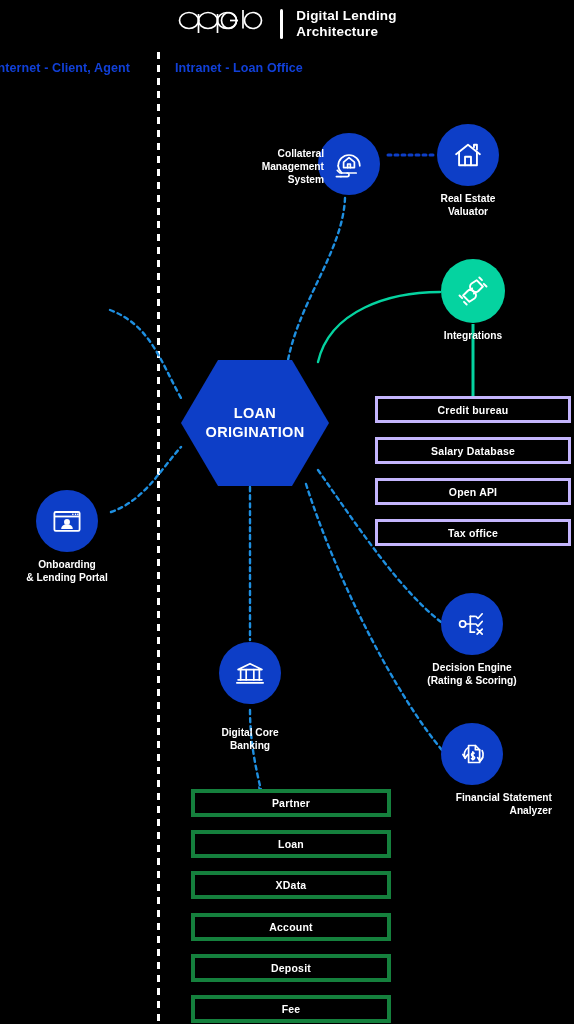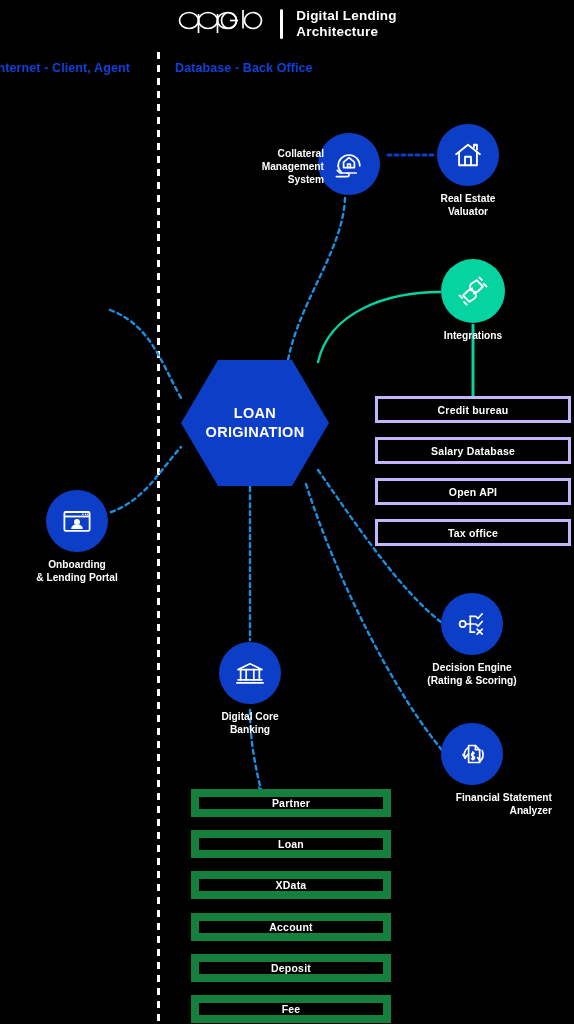--- a/index.html
+++ b/index.html
@@ -44,21 +44,21 @@
        clip-path:polygon(25% 0%,75% 0%,100% 50%,75% 100%,25% 100%,0% 50%);
        display:flex;align-items:center;justify-content:center;}
   .hex-text{color:#fff;font-weight:bold;font-size:14.5px;text-align:center;
             line-height:1.3;letter-spacing:.3px;white-space:pre-line;}
 
   
   .box{position:absolute;box-sizing:border-box;display:flex;align-items:center;
        justify-content:center;color:#fff;font-size:10.5px;font-weight:bold;
        background:#000;letter-spacing:.2px;}
   .box.green-box{border:3px solid #c4b5fd;}
-  .box.blue-box{border:8px solid #15803d;}
+  .box.blue-box{border:4px solid #15803d;}
 </style>
 </head>
 <body>
 
 <div id="stage">
 
   <div class="header">
     <div class="logo-wrap">
       <div class="logo-mark">
         <svg width="90" height="34" viewBox="0 0 90 34">
@@ -78,21 +78,21 @@
       </div>
       <div class="logo-divider"></div>
       <div class="logo-tag">
         <div>Digital Lending</div>
         <div>Architecture</div>
       </div>
     </div>
   </div>
 
   <div class="zone-label zone-left">Internet - Client, Agent</div>
-  <div class="zone-label zone-right">Database - Back Office</div>
+  <div class="zone-label zone-right">Intranet - Loan Office</div>
   <div class="divider"></div>
 
   <svg id="links">
     <g fill="none" stroke="#1e8fe0" stroke-width="2.4" stroke-linecap="round" stroke-dasharray="4 4">
 
       <path d="M345,198 C343,250 300,300 288,360"></path>
 
       <path d="M388,155 L437,155" stroke="#0d3ec7" stroke-width="3" stroke-dasharray="3 4"></path>
 
       <path d="M110,310 C150,325 160,360 181,398"></path>
@@ -167,21 +167,21 @@
           <path d="M8 28 L5 25"></path>
           <path d="M19 17 L17 19"></path>
           <path d="M23 21 L21 23"></path>
         </g>
       </svg>
     </div>
     <div class="node-label" style="top:70px;">Integrations</div>
   </div>
 
 
-  <div class="node" style="left:46px;top:490px;">
+  <div class="node" style="left:36px;top:490px;">
     <div class="circle" style="width:62px;height:62px;">
       <svg width="36" height="36" viewBox="0 0 40 40">
         <g fill="none" stroke="#fff" stroke-width="2" stroke-linejoin="round">
           <rect x="6" y="10" width="28" height="21" rx="1.5"></rect>
           <path d="M6 15 L34 15"></path>
           <circle cx="26.5" cy="12.6" r="0.9" fill="#fff" stroke="none"></circle>
           <circle cx="29.5" cy="12.6" r="0.9" fill="#fff" stroke="none"></circle>
           <circle cx="32" cy="12.6" r="0.9" fill="#fff" stroke="none"></circle>
           <circle cx="20" cy="21" r="3.3" fill="#fff" stroke="none"></circle>
           <path d="M13.5 29 a6.5 5.5 0 0 1 13 0 Z" fill="#fff" stroke="none"></path>
@@ -235,21 +235,21 @@
     <div class="circle" style="width:62px;height:62px;">
       <svg width="34" height="34" viewBox="0 0 40 40">
         <g fill="none" stroke="#fff" stroke-width="2" stroke-linecap="round" stroke-linejoin="round">
           <path d="M6 16 L20 9 L34 16 L6 16 Z"></path>
           <path d="M9 16 L9 28 M15.5 16 L15.5 28 M24.5 16 L24.5 28 M31 16 L31 28"></path>
           <path d="M6 28 L34 28"></path>
           <path d="M4.5 31.5 L35.5 31.5"></path>
         </g>
       </svg>
     </div>
-    <div class="node-label" style="top:68px;">Digital Core
+    <div class="node-label" style="top:84px;">Digital Core
 Banking</div>
   </div>
 
   <div class="hex">
     <div class="hex-text">LOAN
 ORIGINATION</div>
   </div>
 
   <div class="box green-box" style="left:375px;top:396px;width:196px;height:27px;">Credit bureau</div>
   <div class="box green-box" style="left:375px;top:437px;width:196px;height:27px;">Salary Database</div>

